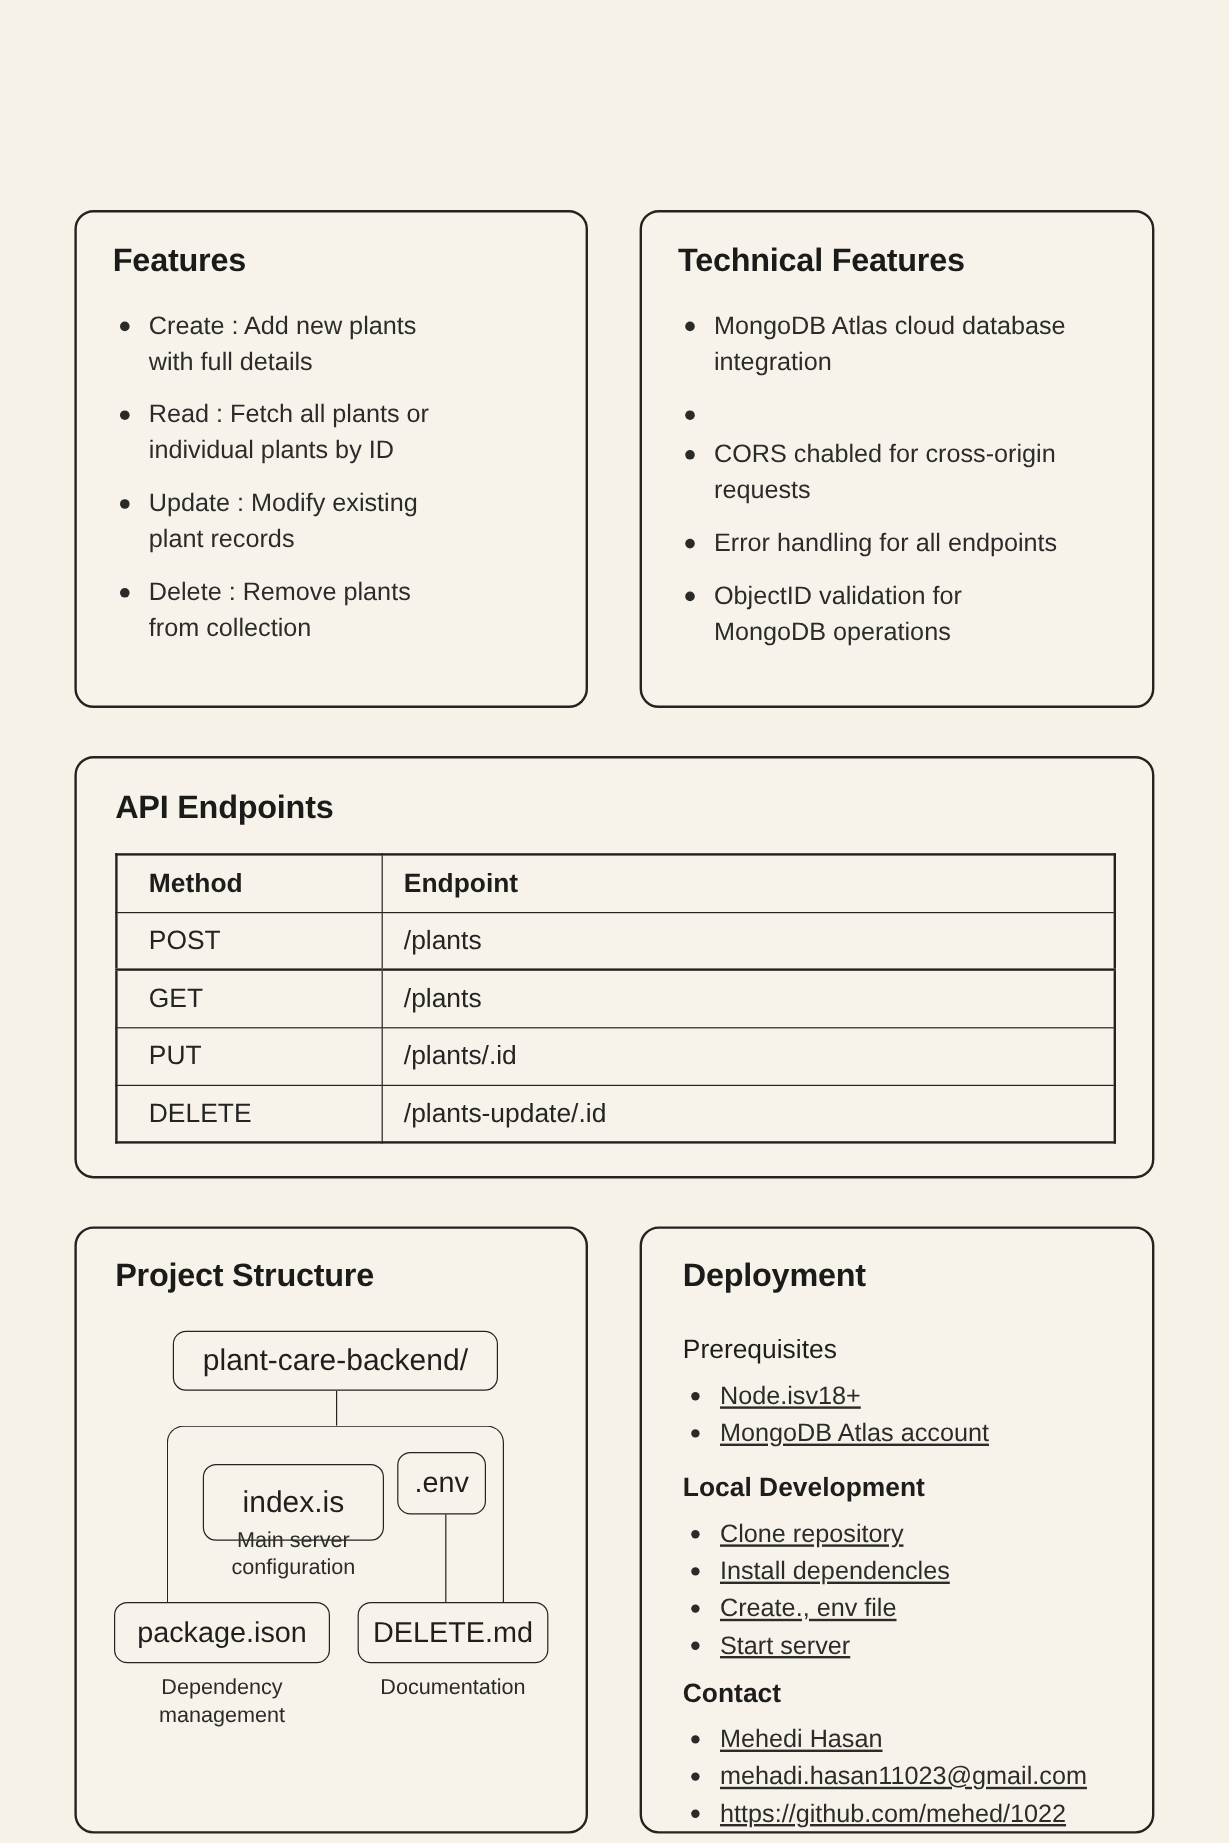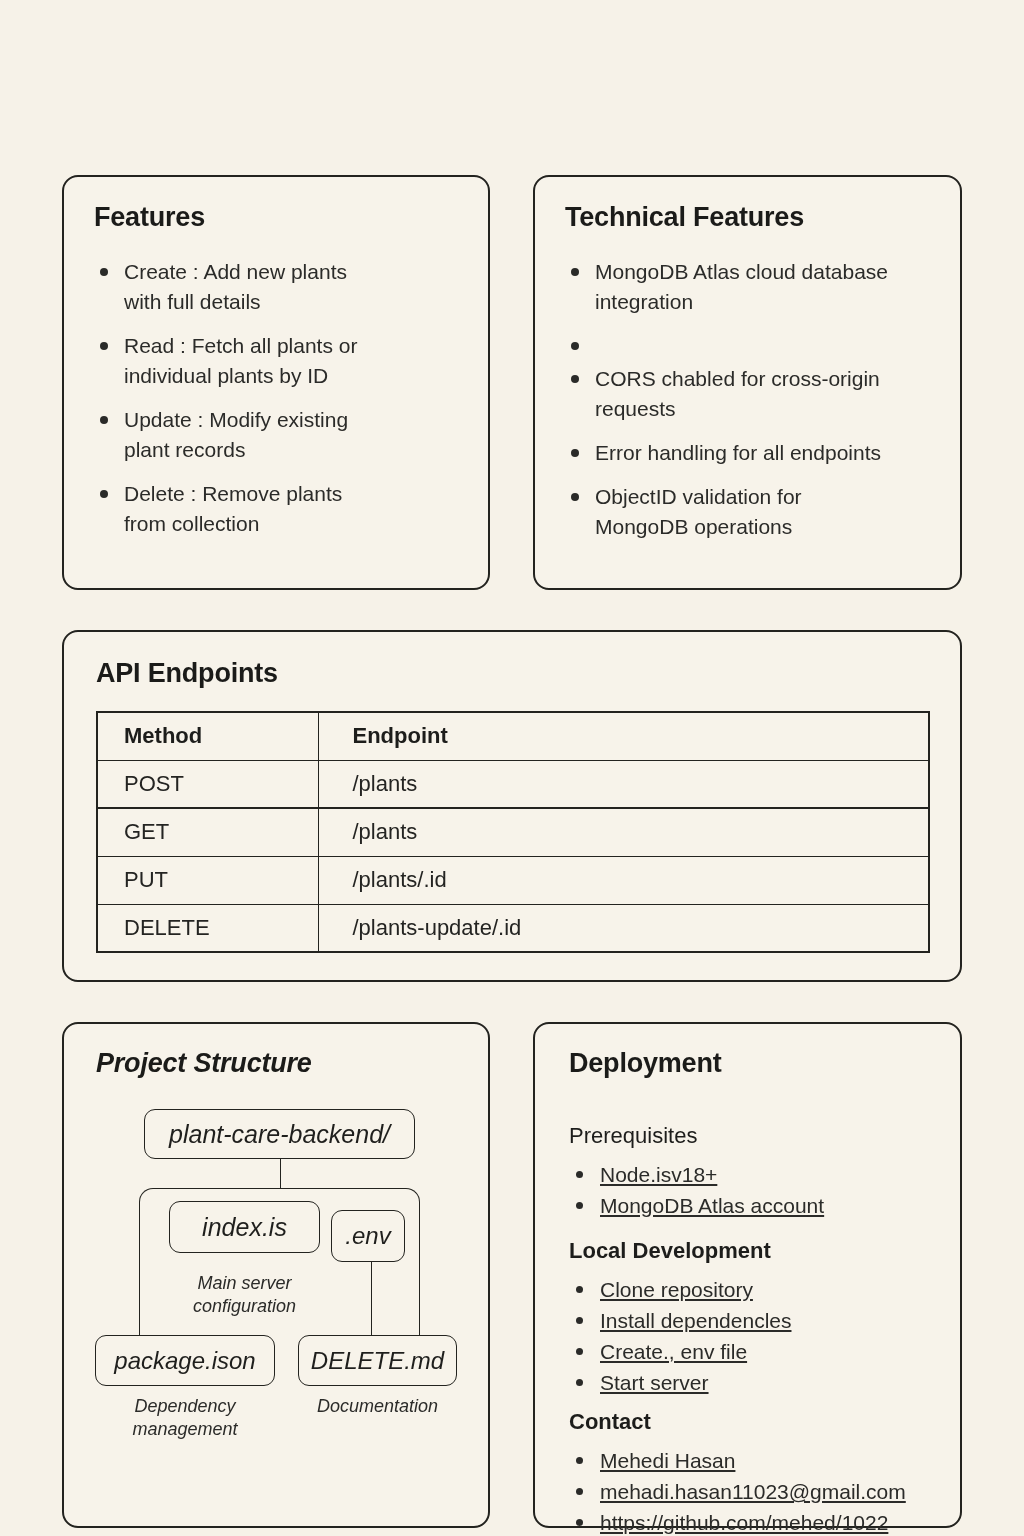--- a/index.html
+++ b/index.html
@@ -25,49 +25,49 @@
   #technical .txt{max-width:302px;}
 
   
   #api{left:62px;top:630px;width:900px;height:352px;padding:26px 32px;}
   .api-table{border-collapse:collapse;margin-top:22px;width:834px;table-layout:fixed;
     border:2px solid #23231F;}
   .api-table col.c1{width:221px;}
   .api-table th,.api-table td{height:48px;text-align:left;vertical-align:middle;
     font-size:22px;color:#242422;border:1px solid #23231F;padding:0 0 0 26px;box-sizing:border-box;}
   .api-table th{font-weight:700;color:#1D1D1B;}
-  .api-table th:last-child,.api-table td:last-child{padding-left:34px;margin-top:48px;}
+  .api-table th:last-child,.api-table td:last-child{padding-left:18px;margin-top:48px;}
   .api-table thead th{border-bottom:1.5px solid #23231F;}
   .api-table tbody tr:first-child td{border-bottom:2px solid #23231F;}
 
   
-  #project{left:62px;top:1022px;width:428px;height:506px;font-style:italic;}
+  #project{left:62px;top:1022px;width:428px;height:506px;}
   #project h2{position:absolute;left:32px;top:24px;}
   .node{position:absolute;box-sizing:border-box;background:#F7F3EA;border:1.5px solid #23231F;
     border-radius:11px;display:flex;align-items:center;justify-content:center;
     font-size:25px;color:#1F1F1D;z-index:2;}
   .vline{position:absolute;width:0;border-left:1.5px solid #23231F;z-index:1;}
   .tree-container{position:absolute;left:75px;top:164px;width:281px;height:147px;box-sizing:border-box;
     border:1.5px solid #23231F;border-bottom:none;border-radius:14px 14px 0 0;z-index:0;}
   #ps-root{left:80px;top:85px;width:271px;height:50px;}
   #ps-line1{left:216px;top:135px;height:29px;}
-  #ps-index{left:105px;top:177px;width:151px;height:52px;}
+  #ps-index{left:105px;top:196px;width:151px;height:64px;}
   #ps-env{left:267px;top:186px;width:74px;height:52px;font-size:24px;}
   #ps-line2{left:307px;top:238px;height:73px;}
   #ps-package{left:31px;top:311px;width:180px;height:51px;font-size:24px;}
   #ps-readme{left:234px;top:311px;width:159px;height:51px;font-size:24px;}
   .caption{position:absolute;font-size:18px;line-height:23px;color:#2B2B29;z-index:2;}
   #cap-index{left:105px;top:248px;width:151px;text-align:center;}
   #cap-package{left:56px;top:371px;width:130px;text-align:center;}
   #cap-readme{left:234px;top:371px;width:159px;text-align:center;}
 
   
   #deployment{left:533px;top:1022px;width:429px;height:506px;padding:24px 34px;}
   .dep-h{font-size:22px;color:#1D1D1B;margin:0;}
-  .dep-h.regular{font-weight:400;margin-top:44px;}
+  .dep-h.regular{font-weight:400;margin-top:33px;}
   .dep-h.bold{font-weight:700;}
   #dep-h-local{margin-top:17px;}
   #dep-h-contact{margin-top:11px;}
   .dep-list{list-style:none;margin:10px 0 0 0;padding:0;}
   .dep-list li{display:flex;align-items:flex-start;}
   .dep-list .dot{width:7px;height:7px;margin:12px 17px 0 7px;}
   .dep-list .txt{line-height:31px;text-decoration:underline;}
 </style>
 </head>
 <body>

